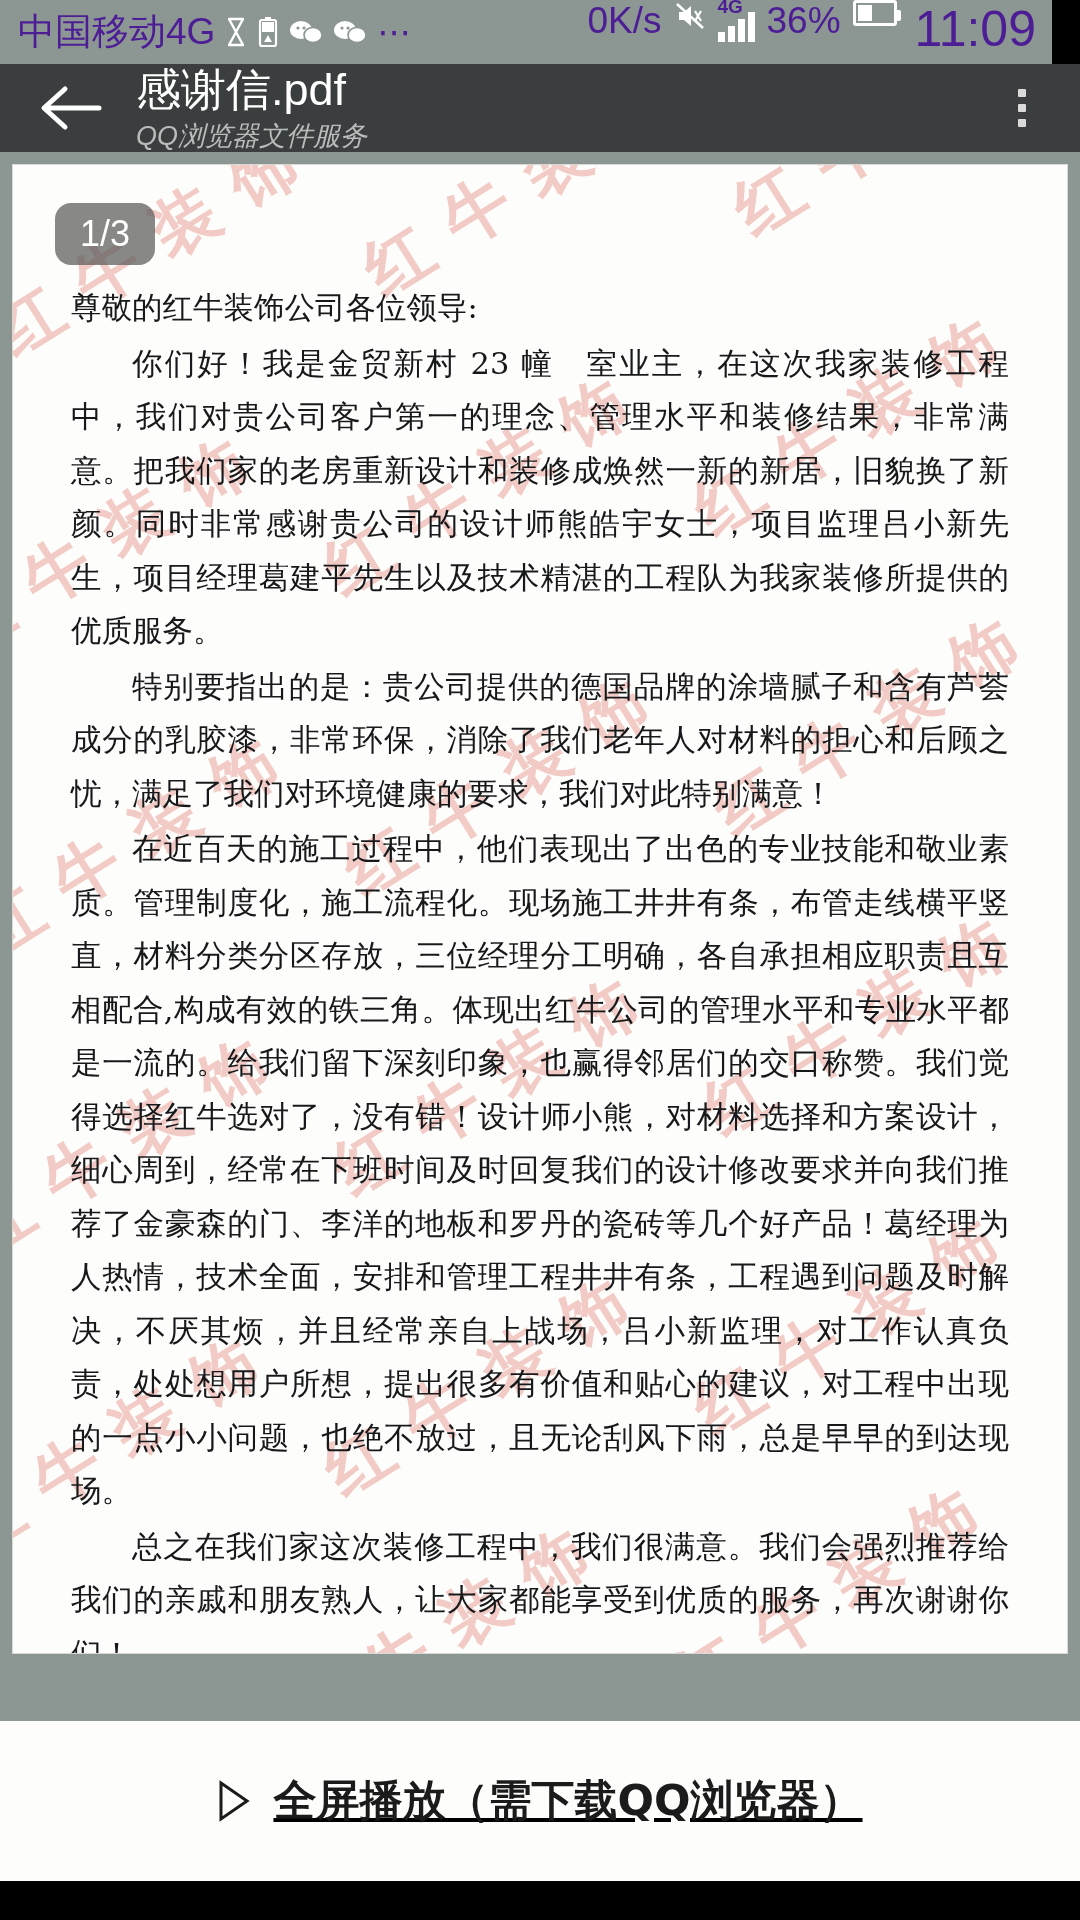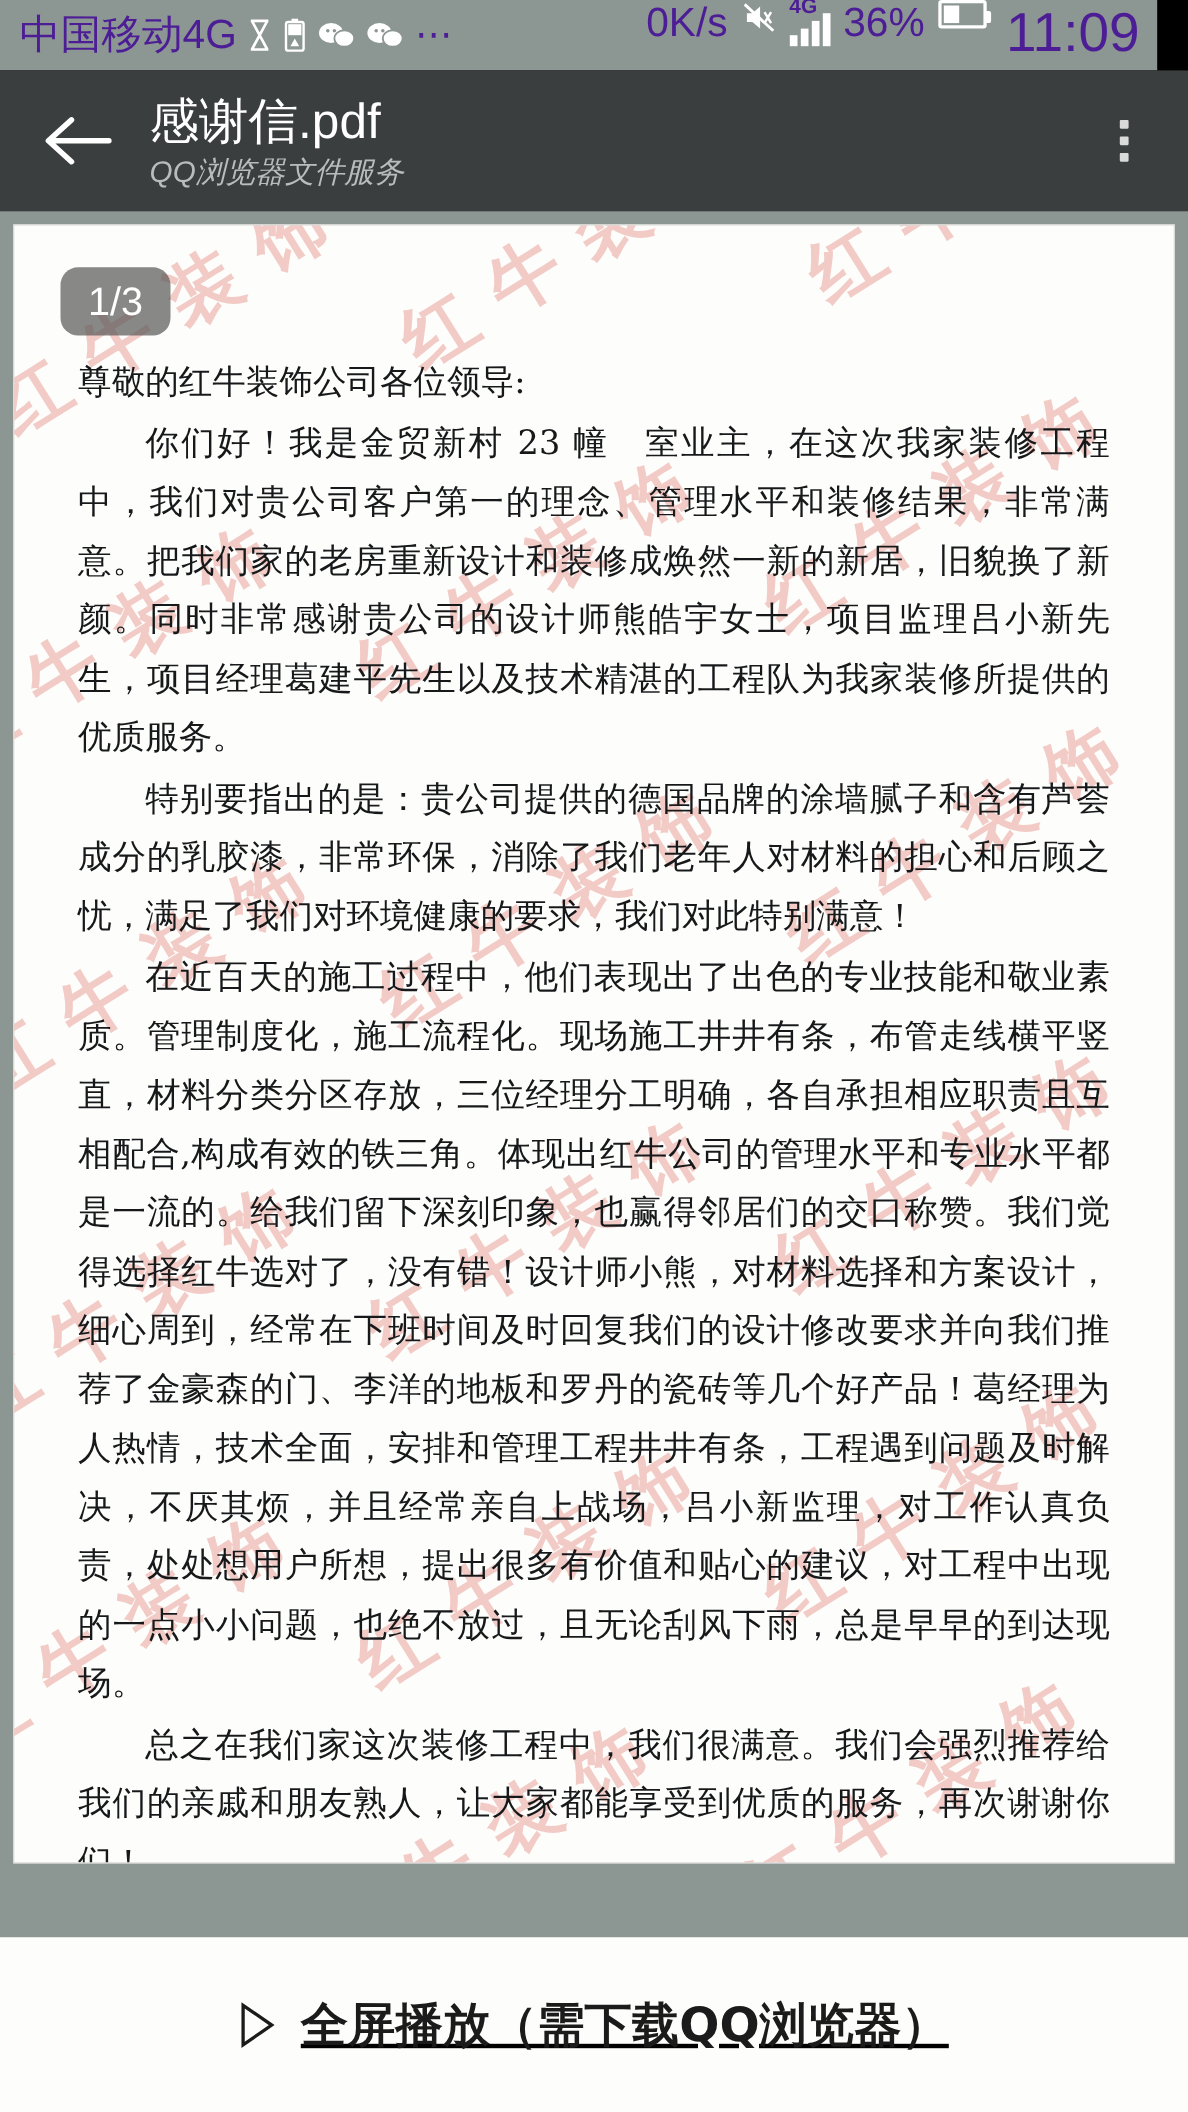--- a/index.html
+++ b/index.html
@@ -53,21 +53,21 @@
   .sig-bars i { display:block; width:7px; background:#fff; }
   .sig-bars i:nth-child(1){height:10px}
   .sig-bars i:nth-child(2){height:16px}
   .sig-bars i:nth-child(3){height:23px}
   .sig-bars i:nth-child(4){height:30px}
   .sig-wrap { position:relative; padding-top:12px; }
   .sig-4g { position:absolute; top:-4px; left:0; font-size:19px; font-weight:bold; }
 
   
   .appbar {
-    height: 128px; width: 1080px;
+    height: 88px; width: 1080px;
     background: #3a3e3e;
     display: flex; align-items: center;
     padding: 0 26px 0 34px;
     position: relative;
   }
   .backarrow {
     width: 74px; height: 74px; flex: 0 0 74px;
     display: flex; align-items: center; justify-content: center;
   }
   .backarrow svg { display:block; }

